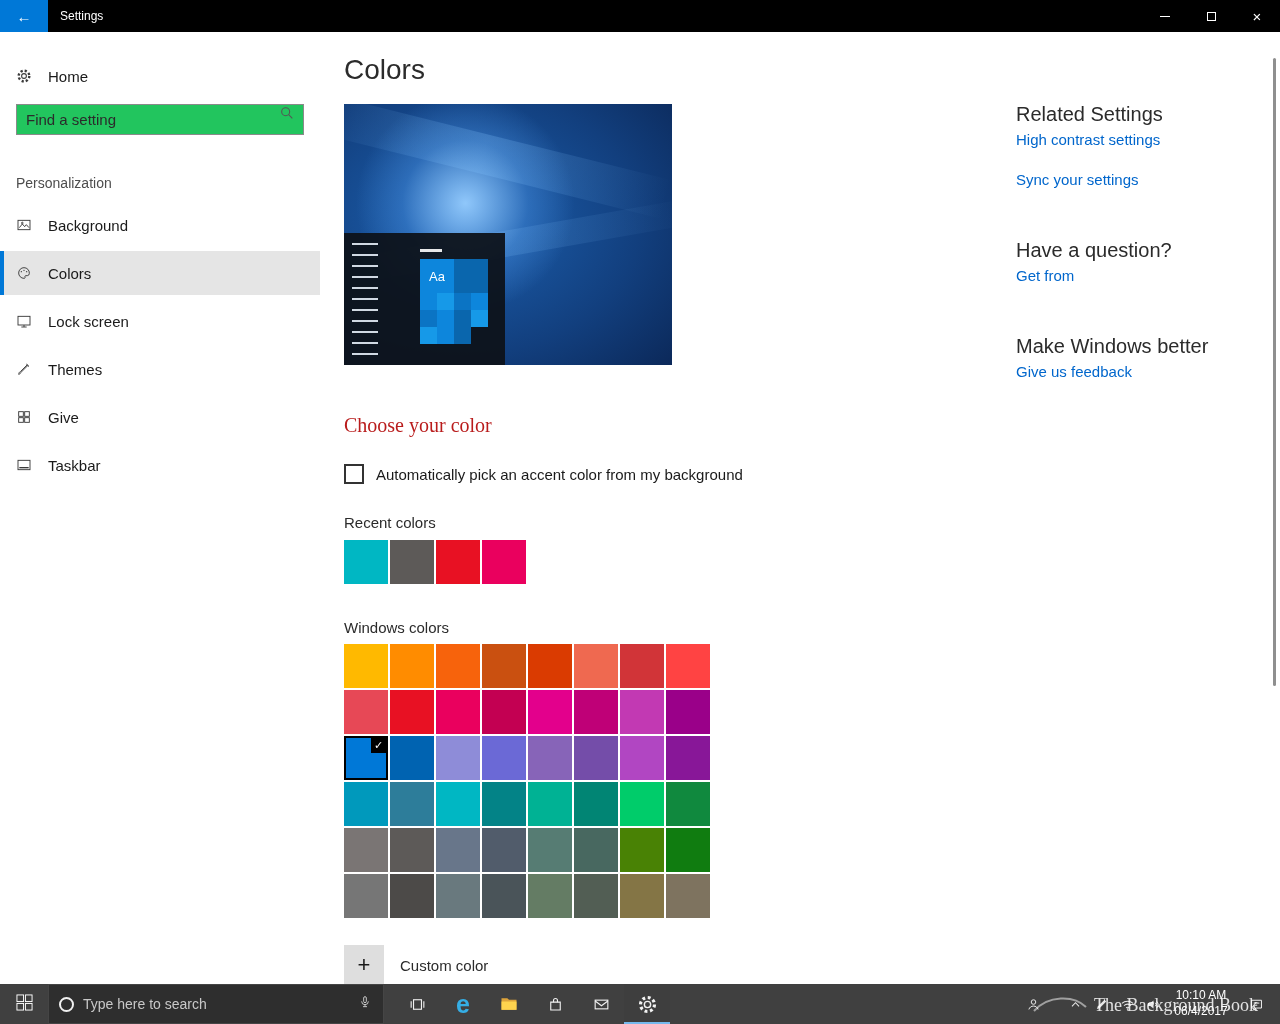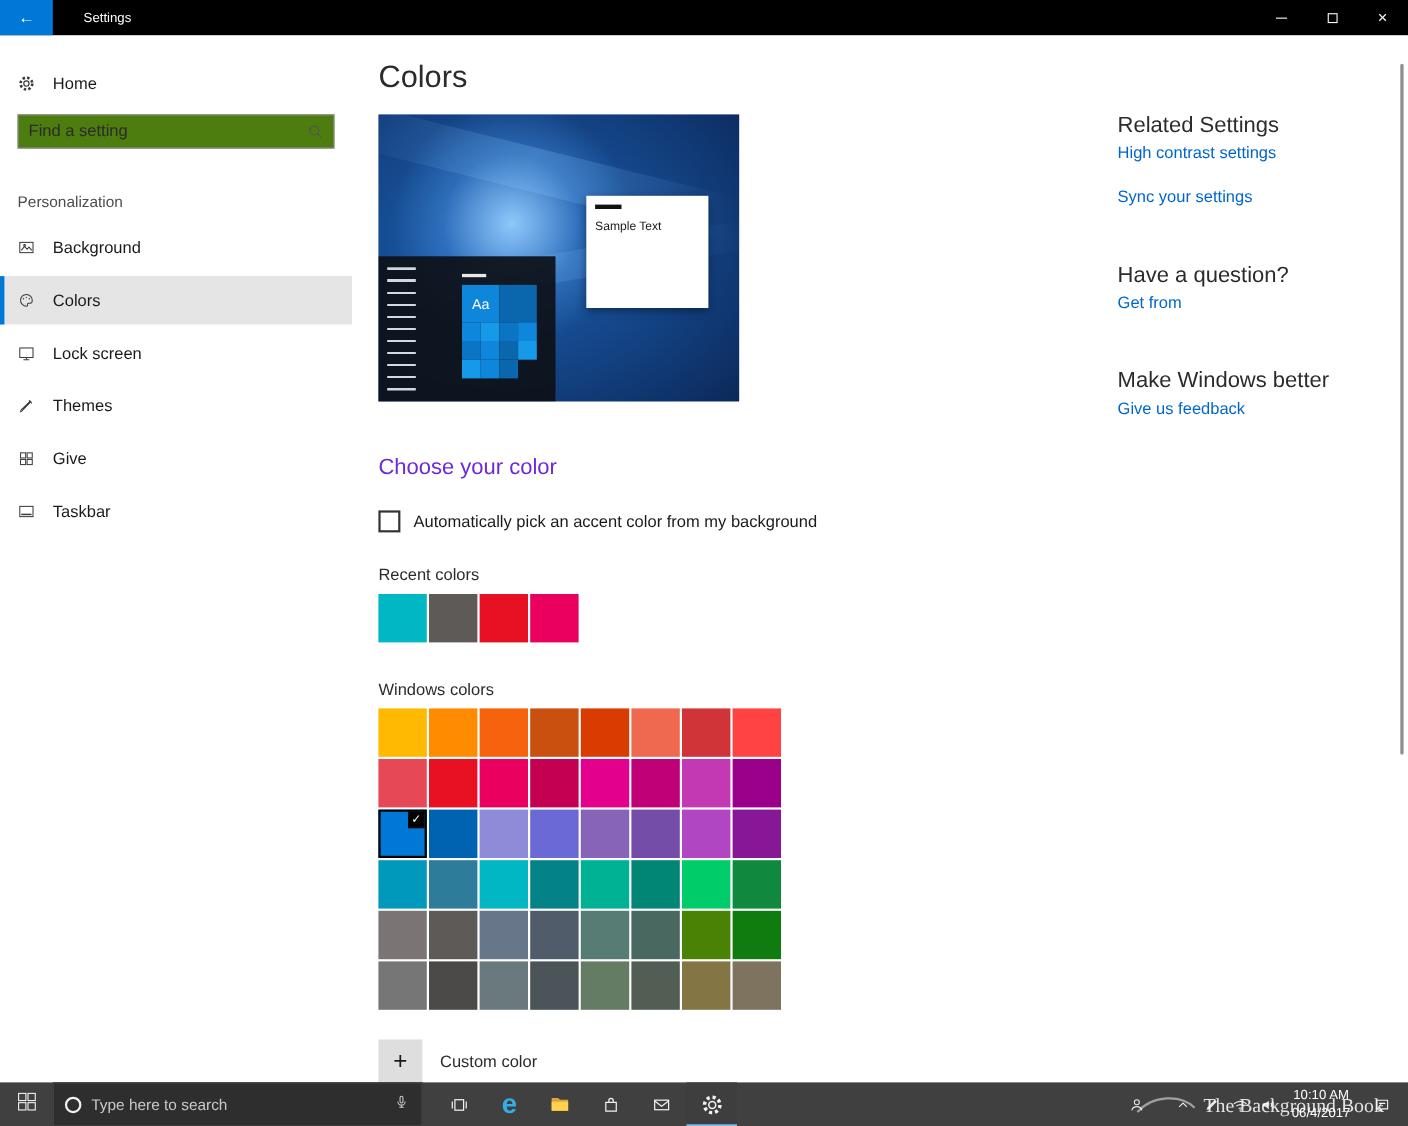--- a/index.html
+++ b/index.html
@@ -2,46 +2,46 @@
 <html><head>
 <meta charset="utf-8">
 <style>
   *{margin:0;padding:0;box-sizing:border-box;}
   html,body{width:1280px;height:1024px;overflow:hidden;background:#fff;
     font-family:"Liberation Sans","DejaVu Sans",sans-serif;color:#1a1a1a;}
 
   
   .titlebar{position:absolute;top:0;left:0;right:0;height:32px;background:#000;display:flex;align-items:stretch;z-index:50;}
   .back-btn{width:48px;background:#0078d7;color:#fff;display:flex;align-items:center;justify-content:center;font-size:15px;cursor:pointer;}
-  .tb-title{color:#fff;font-size:12px;display:flex;align-items:center;padding-left:28px;}
+  .tb-title{color:#fff;font-size:12px;display:flex;align-items:center;padding-left:12px;}
   .win-controls{margin-left:auto;display:flex;}
   .win-btn{width:46px;display:flex;align-items:center;justify-content:center;color:#fff;font-size:15px;cursor:pointer;}
   .min-glyph{width:10px;height:1px;background:#fff;}
   .max-glyph{width:9px;height:9px;border:1px solid #fff;}
 
   
   .sidebar{position:absolute;top:32px;left:0;width:320px;bottom:40px;background:#fff;}
   .home-row{position:absolute;top:24px;left:0;width:100%;height:40px;display:flex;align-items:center;padding-left:16px;gap:16px;font-size:15px;cursor:pointer;}
-  .search-box{position:absolute;top:72px;left:16px;width:288px;height:31px;border:1px solid #8a8a8a;display:flex;align-items:center;background:#4d7c0f;}
+  .search-box{position:absolute;top:72px;left:16px;width:288px;height:31px;border:1px solid #8a8a8a;display:flex;align-items:flex-start;background:#22c55e;}
   .search-box input{flex:1;border:none;outline:none;font-size:15px;padding:0 9px;color:#1a1a1a;height:100%;background:transparent;}
   .search-box input::placeholder{color:#2b2b2b;opacity:1;}
   .search-icon-wrap{width:32px;display:flex;justify-content:center;align-items:center;}
   .section-label{position:absolute;top:143px;left:16px;font-size:14px;color:#4d4d4d;}
   .nav{position:absolute;top:171px;left:0;width:100%;}
   .nav-item{height:44px;display:flex;align-items:center;padding-left:16px;gap:16px;font-size:15px;position:relative;margin-bottom:4px;cursor:pointer;}
   .nav-item.selected{background:#e5e5e5;}
   .nav-item.selected::before{content:"";position:absolute;left:0;top:0;bottom:0;width:4px;background:#0078d7;}
   .nav-icon{width:16px;height:16px;flex:none;display:flex;}
   .nav-icon svg,.home-icon svg{width:16px;height:16px;}
   .home-icon{width:16px;height:16px;display:flex;}
 
   
   .content{position:absolute;top:32px;left:320px;right:0;bottom:40px;background:#fff;}
   .page-title{position:absolute;left:24px;top:22px;font-size:28px;font-weight:300;color:#2b2b2b;}
-  .choose-heading{position:absolute;left:24px;top:382px;font-size:20px;font-weight:400;color:#6d28d9;}
+  .choose-heading{position:absolute;left:24px;top:382px;font-size:20px;font-weight:400;color:#b91c1c;font-family:Liberation Serif, serif;}
   .auto-row{position:absolute;left:24px;top:432px;display:flex;align-items:center;gap:12px;cursor:pointer;}
   .checkbox{width:20px;height:20px;border:2px solid #333;background:#fff;flex:none;}
   .auto-label{font-size:15px;}
   .sub-heading{position:absolute;left:24px;font-size:15px;color:#2b2b2b;}
   .recent-heading{top:482px;}
   .windows-heading{top:587px;}
   .recent-row{position:absolute;left:24px;top:508px;display:flex;gap:2px;}
   .windows-grid{position:absolute;left:24px;top:612px;width:366px;display:flex;flex-wrap:wrap;gap:2px;}
   .swatch{width:44px;height:44px;position:relative;cursor:pointer;}
   .swatch.selected{border:2px solid #000;}
@@ -229,24 +229,20 @@
         <div class="tile t-sm sh4"></div>
         <div class="tile t-sm"></div>
         <div class="tile t-sm sh4"></div>
         <div class="tile t-sm"></div>
         <div class="tile t-sm sh2"></div>
         <div class="tile t-sm sh3"></div>
         <div class="tile t-sm sh3"></div>
         <div class="tile t-sm"></div>
         <div class="tile t-sm sh2"></div>
       </div>
-    </div>
-    <div class="sample-window">
-      <div class="sw-dash"></div>
-      <div class="sw-text">Sample Text</div>
     </div>
   </div>
 
   <div class="choose-heading">Choose your color</div>
 
   <div class="auto-row">
     <span class="checkbox"></span>
     <span class="auto-label">Automatically pick an accent color from my background</span>
   </div>
 

